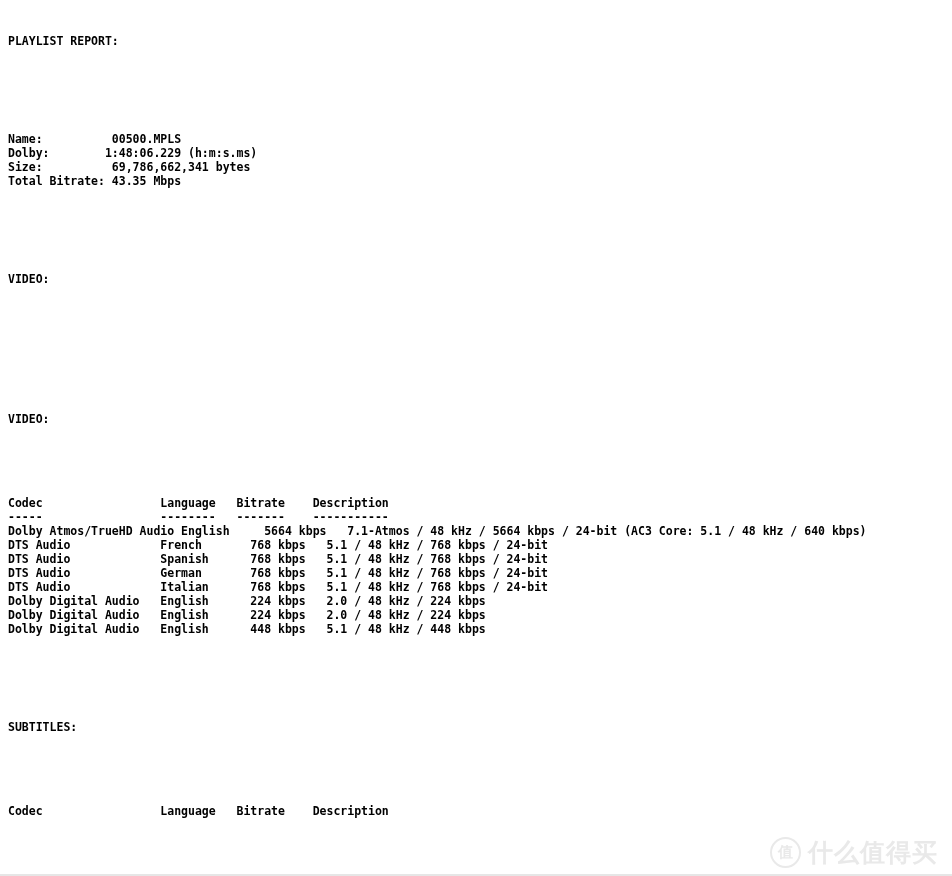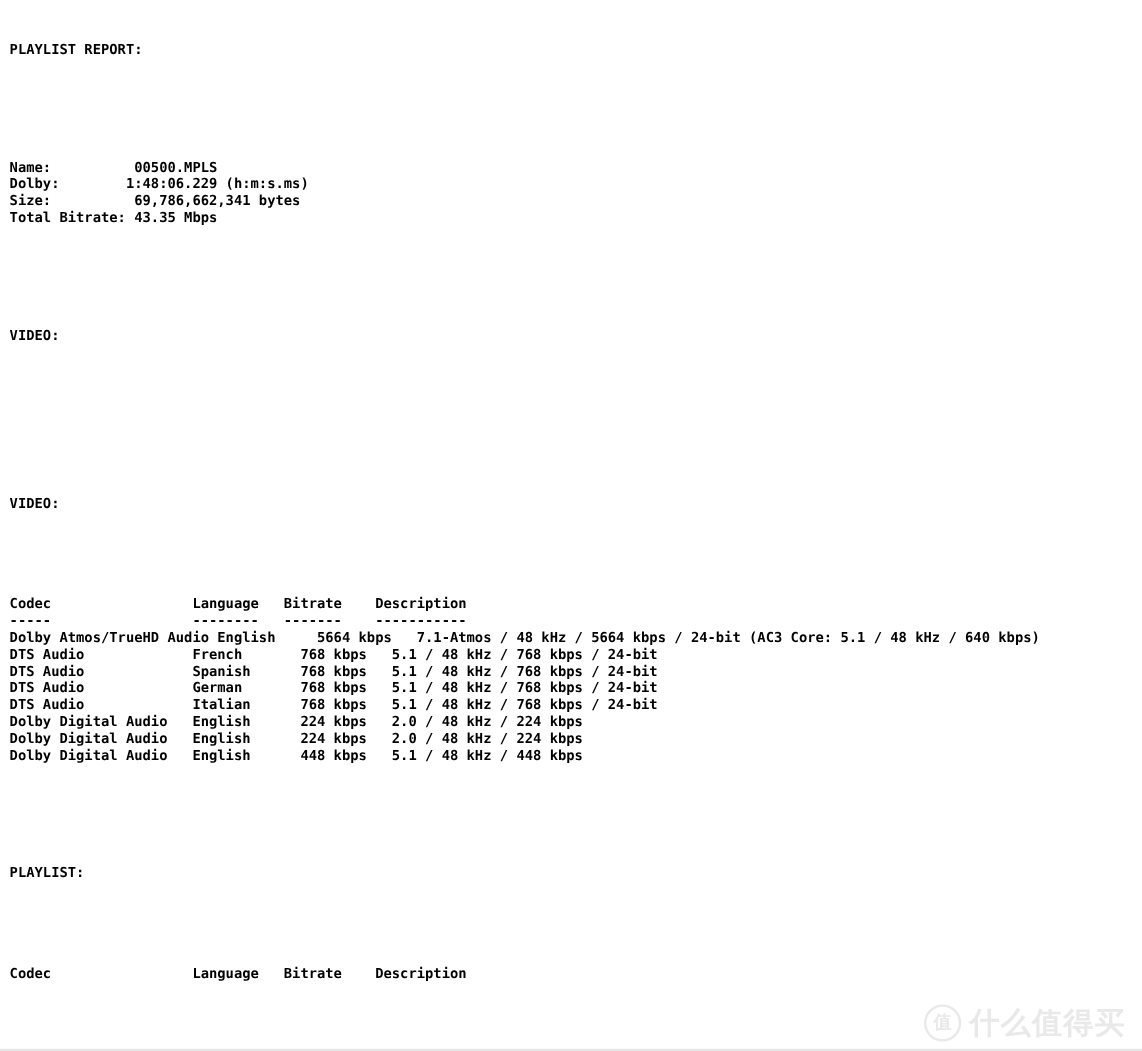--- a/index.html
+++ b/index.html
@@ -99,21 +99,21 @@
 
   <span class="line section-title">VIDEO:</span>
   <span class="blank"></span>
   <span class="blank"></span>
 
   <span class="line section-title">VIDEO:</span>
   <span class="blank"></span>
   <div id="audio-table"><span class="line">Codec                 Language   Bitrate    Description</span><span class="line">-----                 --------   -------    -----------</span><span class="line">Dolby Atmos/TrueHD Audio English     5664 kbps   7.1-Atmos / 48 kHz / 5664 kbps / 24-bit (AC3 Core: 5.1 / 48 kHz / 640 kbps)</span><span class="line">DTS Audio             French       768 kbps   5.1 / 48 kHz / 768 kbps / 24-bit</span><span class="line">DTS Audio             Spanish      768 kbps   5.1 / 48 kHz / 768 kbps / 24-bit</span><span class="line">DTS Audio             German       768 kbps   5.1 / 48 kHz / 768 kbps / 24-bit</span><span class="line">DTS Audio             Italian      768 kbps   5.1 / 48 kHz / 768 kbps / 24-bit</span><span class="line">Dolby Digital Audio   English      224 kbps   2.0 / 48 kHz / 224 kbps</span><span class="line">Dolby Digital Audio   English      224 kbps   2.0 / 48 kHz / 224 kbps</span><span class="line">Dolby Digital Audio   English      448 kbps   5.1 / 48 kHz / 448 kbps</span></div>
   <span class="blank"></span>
 
-  <span class="line section-title">PLAYLIST:</span>
+  <span class="line section-title">SUBTITLES:</span>
   <span class="blank"></span>
   <div id="subtitles-table"><span class="line">Codec                 Language   Bitrate    Description</span></div>
 </div>
 
 <div class="watermark">
   <span class="wm-badge">值</span>
   <span class="wm-text">什么值得买</span>
 </div>
 
 <div class="bottom-rule"></div>

